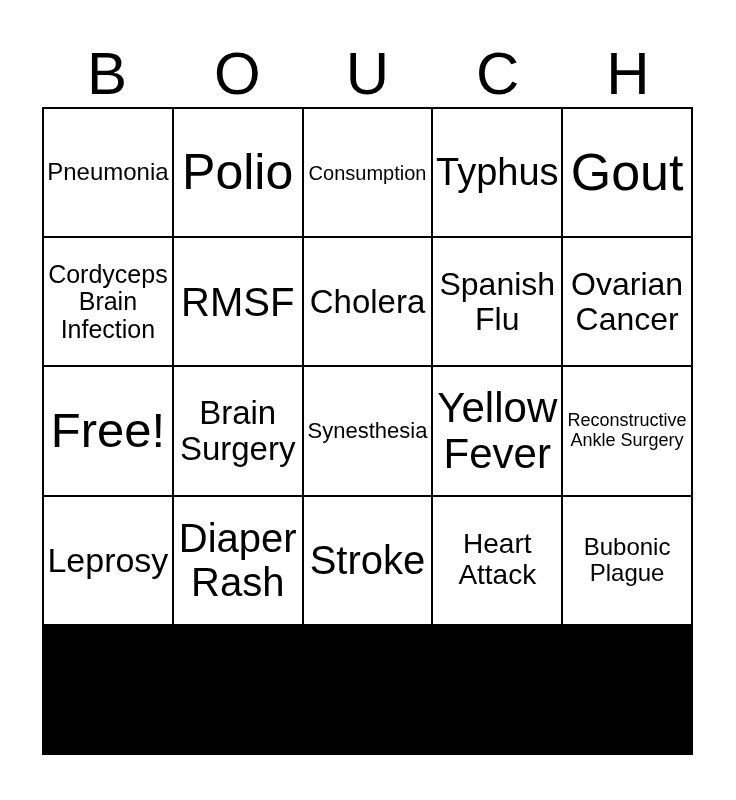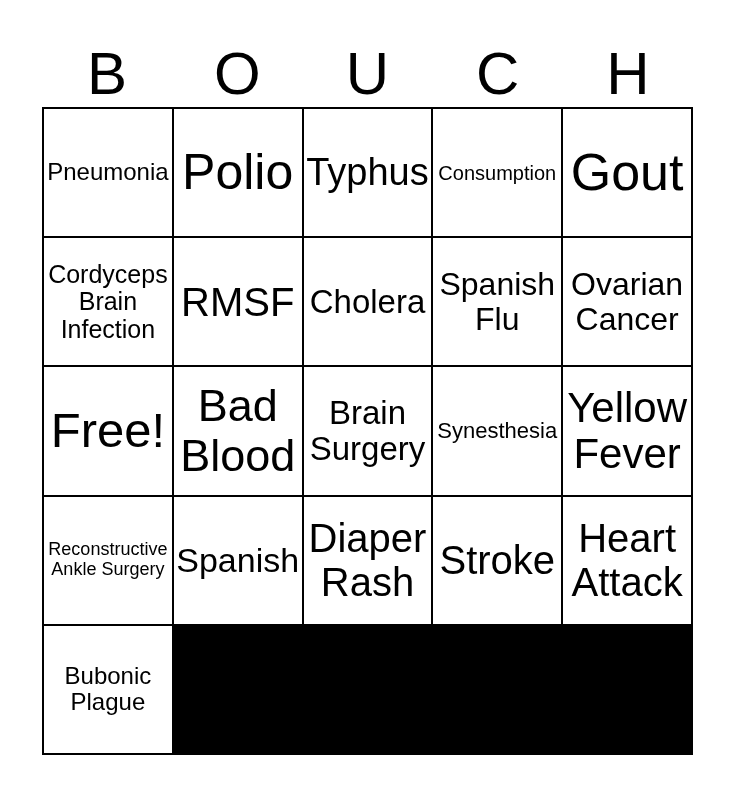--- a/index.html
+++ b/index.html
@@ -75,38 +75,37 @@
     <div class="letter">O</div>
     <div class="letter">U</div>
     <div class="letter">C</div>
     <div class="letter">H</div>
   </div>
 
   <div class="board">
 
     <div class="cell" style="font-size:24px">Pneumonia</div>
     <div class="cell" style="font-size:50px">Polio</div>
+    <div class="cell" style="font-size:20px">Consumption</div>
     <div class="cell" style="font-size:38px">Typhus</div>
-    <div class="cell" style="font-size:20px">Consumption</div>
     <div class="cell" style="font-size:52px">Gout</div>
 
     <div class="cell" style="font-size:25px">Cordyceps Brain Infection</div>
     <div class="cell" style="font-size:40px">RMSF</div>
     <div class="cell" style="font-size:33px">Cholera</div>
 
     <div class="cell" style="font-size:32px">Spanish Flu</div>
     <div class="cell" style="font-size:32px">Ovarian Cancer</div>
     <div class="cell" style="font-size:49px">Free!</div>
-    <div class="cell" style="font-size:45px">Bad Blood</div>
     <div class="cell" style="font-size:33px">Brain Surgery</div>
 
     <div class="cell" style="font-size:22px">Synesthesia</div>
     <div class="cell" style="font-size:42px">Yellow Fever</div>
     <div class="cell" style="font-size:18px">Reconstructive Ankle Surgery</div>
-    <div class="cell" style="font-size:34px">Spanish</div>
+    <div class="cell" style="font-size:34px">Leprosy</div>
 
     <div class="cell" style="font-size:40px">Diaper Rash</div>
     <div class="cell" style="font-size:40px">Stroke</div>
-    <div class="cell" style="font-size:40px">Heart Attack</div>
+    <div class="cell" style="font-size:28px">Heart Attack</div>
     <div class="cell" style="font-size:24px">Bubonic Plague</div>
   </div>
 
 </div>
 
 </body></html>

